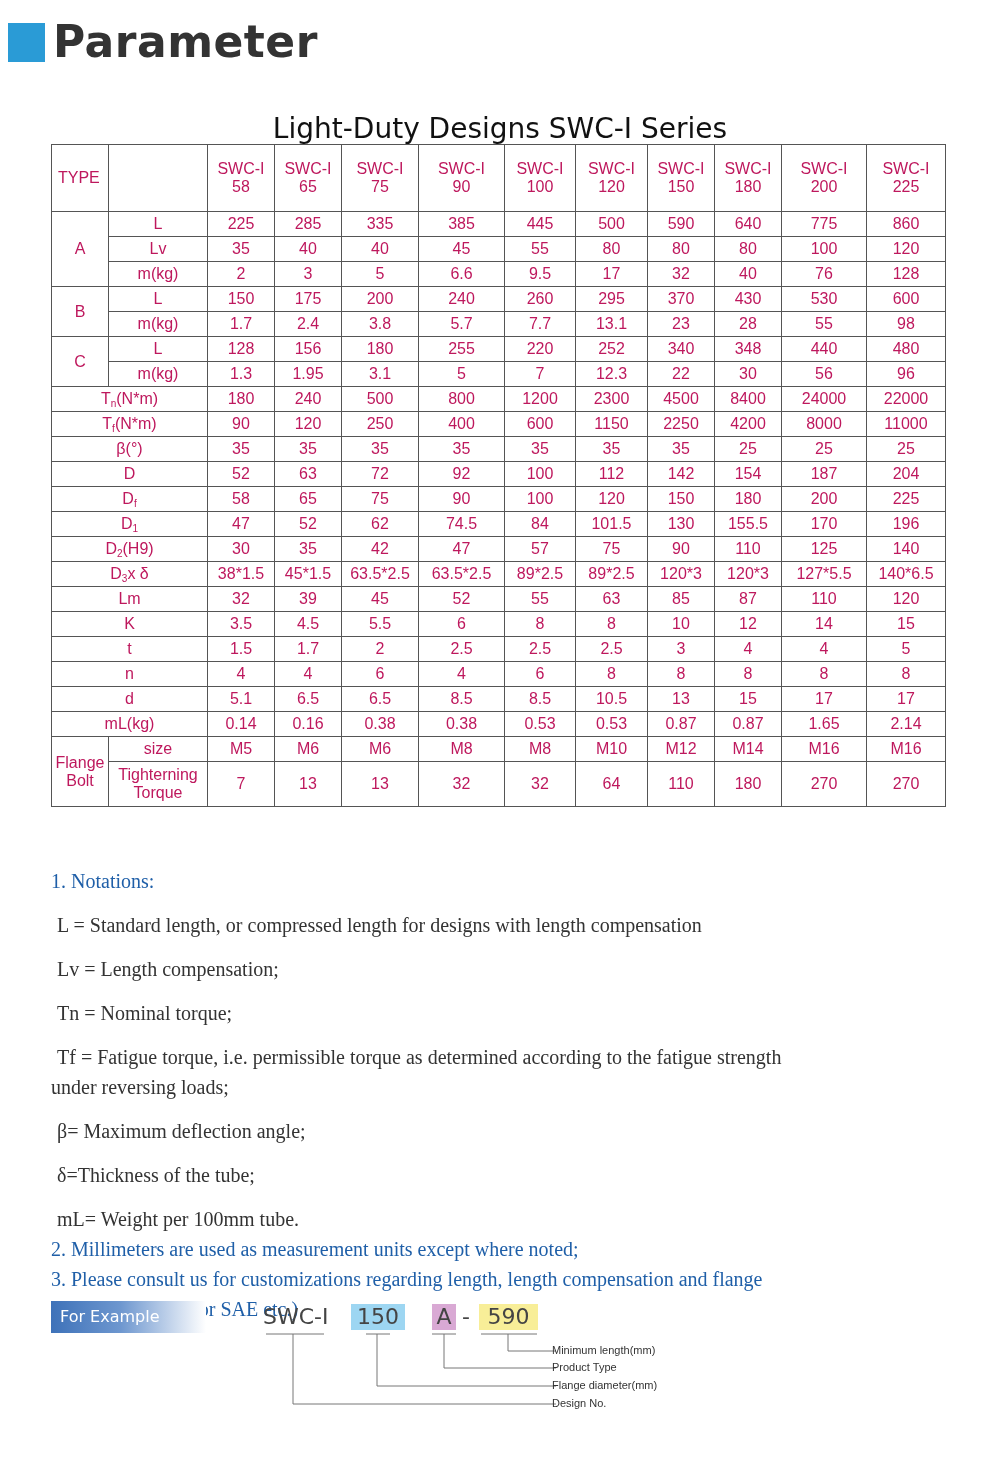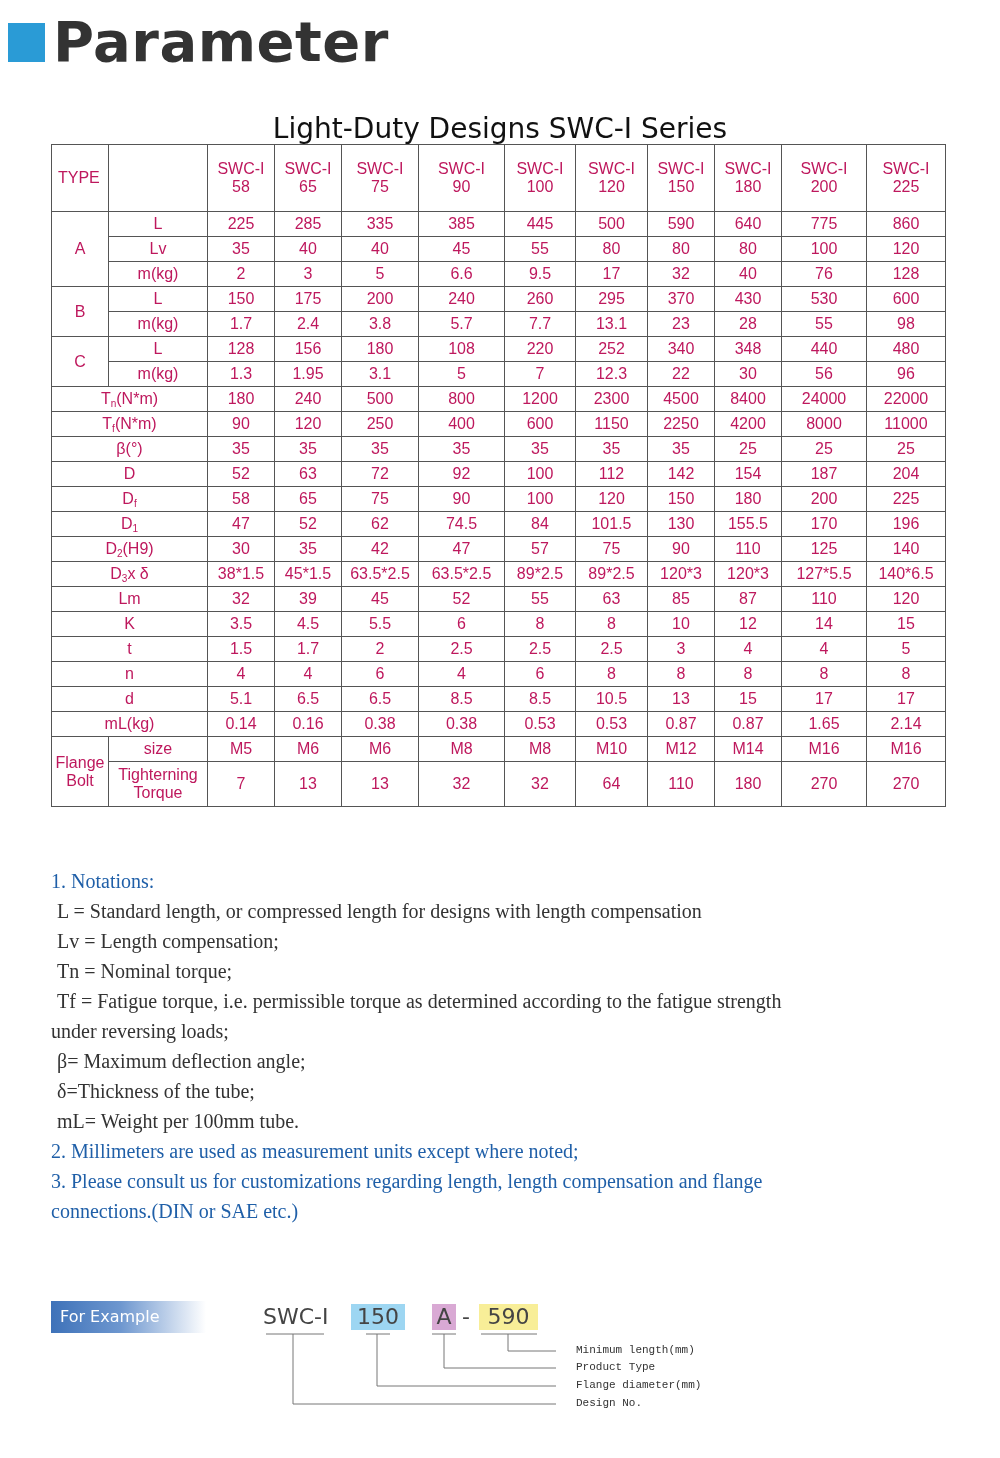--- a/index.html
+++ b/index.html
@@ -1,44 +1,44 @@
 <!DOCTYPE html>
 <html><head>
 <meta charset="utf-8">
 <style>
   html, body { margin: 0; padding: 0; background: #ffffff; }
   body { width: 1000px; height: 1458px; position: relative; font-family: "Liberation Sans", sans-serif; color: #222; overflow: hidden; }
 
   .header { position: absolute; left: 8px; top: 22px; height: 40px; display: flex; align-items: center; }
   .header .square { width: 37px; height: 39px; background: #2a9bd6; margin-right: 8px; }
-  .header .title { font-family: "DejaVu Sans", sans-serif; font-weight: bold; font-size: 56px; color: #333; letter-spacing: 0.5px; line-height: 40px; }
+  .header .title { font-family: "DejaVu Sans", sans-serif; font-weight: bold; font-size: 44px; color: #333; letter-spacing: 0.5px; line-height: 40px; }
 
   .table-title { position: absolute; left: 0; width: 1000px; top: 112px; text-align: center; font-family: "DejaVu Sans", sans-serif; font-size: 28px; color: #111; font-weight: 500; }
 
   table.spec { position: absolute; left: 51px; top: 144px; width: 894px; border-collapse: collapse; table-layout: fixed; font-family: "Liberation Sans", sans-serif; font-weight: normal; font-size: 16px; color: #be185d; }
   table.spec td { border: 1px solid #555; text-align: center; padding: 0; height: 24px; line-height: 18px; }
   table.spec tr.head td { height: 66px; }
   table.spec tr.tall td { height: 44px; }
   table.spec td.left { text-align: left; padding-left: 6px; }
   sub { font-size: 10px; vertical-align: -3px; line-height: 0; }
 
   .notes { position: absolute; left: 51px; top: 866px; width: 900px; font-family: "DejaVu Sans", sans-serif; font-size: 20px; line-height: 30px; color: #333; }
   .notes .blue { color: #1f5fa8; }
-  .notes .indent { padding-left: 6px; }
+  .notes .indent { padding-left: 6px; margin-top: 14px; }
   .notes p { margin: 0; font-family: Liberation Serif, serif; }
 
   .example { position: absolute; left: 0; top: 1290px; width: 1000px; height: 140px; }
   .ex-badge { position: absolute; left: 51px; top: 11px; width: 155px; height: 32px; background: linear-gradient(90deg, #3e72b9 0%, #6e97cf 45%, #ffffff 100%); color: #fff; font-family: "DejaVu Sans", sans-serif; font-size: 16px; line-height: 32px; padding-left: 9px; box-sizing: border-box; }
   .ex-code { position: absolute; top: 14px; font-family: "DejaVu Sans", sans-serif; font-size: 22px; color: #444; height: 26px; line-height: 26px; text-align: center; }
   .ex-prefix { left: 263px; }
   .ex-num { left: 351px; width: 54px; background: #9dd6f2; }
   .ex-type { left: 432px; width: 24px; background: #d9a9d4; }
   .ex-dash { left: 462px; }
   .ex-len { left: 479px; width: 59px; background: #f8ee98; }
-  .ex-lbl { position: absolute; left: 576px; font-family: Liberation Mono, monospace; font-size: 11px; color: #333; }
+  .ex-lbl { position: absolute; left: 552px; font-family: Liberation Sans, sans-serif; font-size: 11px; color: #333; }
   svg.lines { position: absolute; left: 0; top: 0; }
 </style>
 </head>
 <body>
 
 <div class="header">
   <div class="square"></div>
   <div class="title">Parameter</div>
 </div>
 
@@ -140,21 +140,21 @@
         <td>28</td>
         <td>55</td>
         <td>98</td>
       </tr>
       <tr>
         <td rowspan="2">C</td>
         <td>L</td>
         <td>128</td>
         <td>156</td>
         <td>180</td>
-        <td>108</td>
+        <td>255</td>
         <td>220</td>
         <td>252</td>
         <td>340</td>
         <td>348</td>
         <td>440</td>
         <td>480</td>
       </tr>
       <tr>
         <td>m(kg)</td>
         <td>1.3</td>

